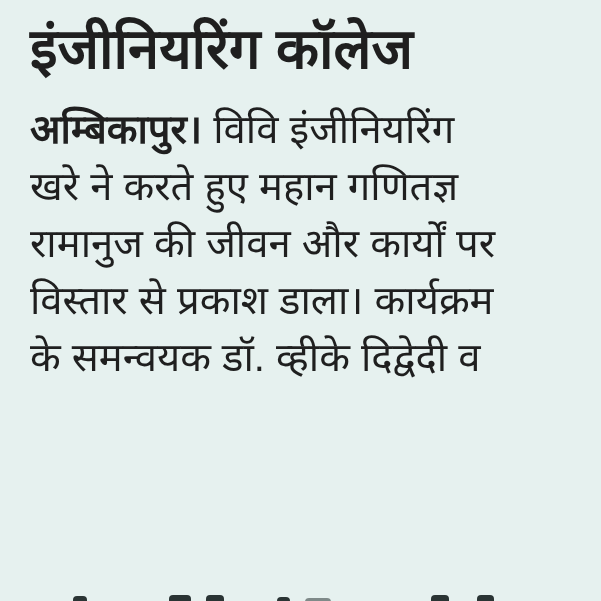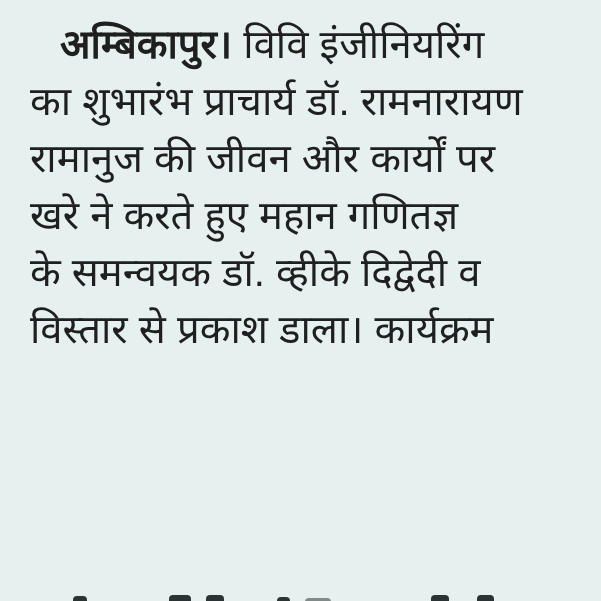--- a/index.html
+++ b/index.html
@@ -35,21 +35,20 @@
   .article-body {
     margin-top: 10px;
     font-size: 40px;
     line-height: 57px;
   }
   .article-body .body-line {
     white-space: nowrap;
   }
   .dateline {
     font-weight: bold;
-    margin-left: 30px;
   }
   
   .clipped-line {
     position: absolute;
     left: 0;
     bottom: 0;
     width: 601px;
     height: 9px;
   }
   .clipped-line i {
@@ -66,31 +65,31 @@
   .clipped-line i:nth-child(5) { left: 305px; width: 26px; height: 5px; opacity: .55; }
   .clipped-line i:nth-child(6) { left: 431px; width: 18px; height: 8px; }
   .clipped-line i:nth-child(7) { left: 477px; width: 17px; height: 8px; }
 </style>
 </head>
 <body style="--bg: #e6f1ef; --ink: #1f1f1f;">
 
 <div class="clipping">
 
   <h1 class="headline">
+    <div class="hl-line">इंजीनियरिंग कॉलेज</div>
   </h1>
 
   <div class="article-body">
     <div class="body-line">
       <span class="dateline">अम्बिकापुर।</span><span> विवि इंजीनियरिंग</span>
     </div>
-    <div class="body-line">का शुभारंभ प्राचार्य डॉ. रामनारायण</div>
+    <div class="body-line">खरे ने करते हुए महान गणितज्ञ</div>
     <div class="body-line">रामानुज की जीवन और कार्यों पर</div>
-    <div class="body-line">खरे ने करते हुए महान गणितज्ञ</div>
+    <div class="body-line">विस्तार से प्रकाश डाला। कार्यक्रम</div>
     <div class="body-line">के समन्वयक डॉ. व्हीके दिद्वेदी व</div>
-    <div class="body-line">विस्तार से प्रकाश डाला। कार्यक्रम</div>
   </div>
 
   <div class="clipped-line">
     <i></i>
       <i></i>
       <i></i>
       <i></i>
       <i></i>
       <i></i>
       <i></i>

